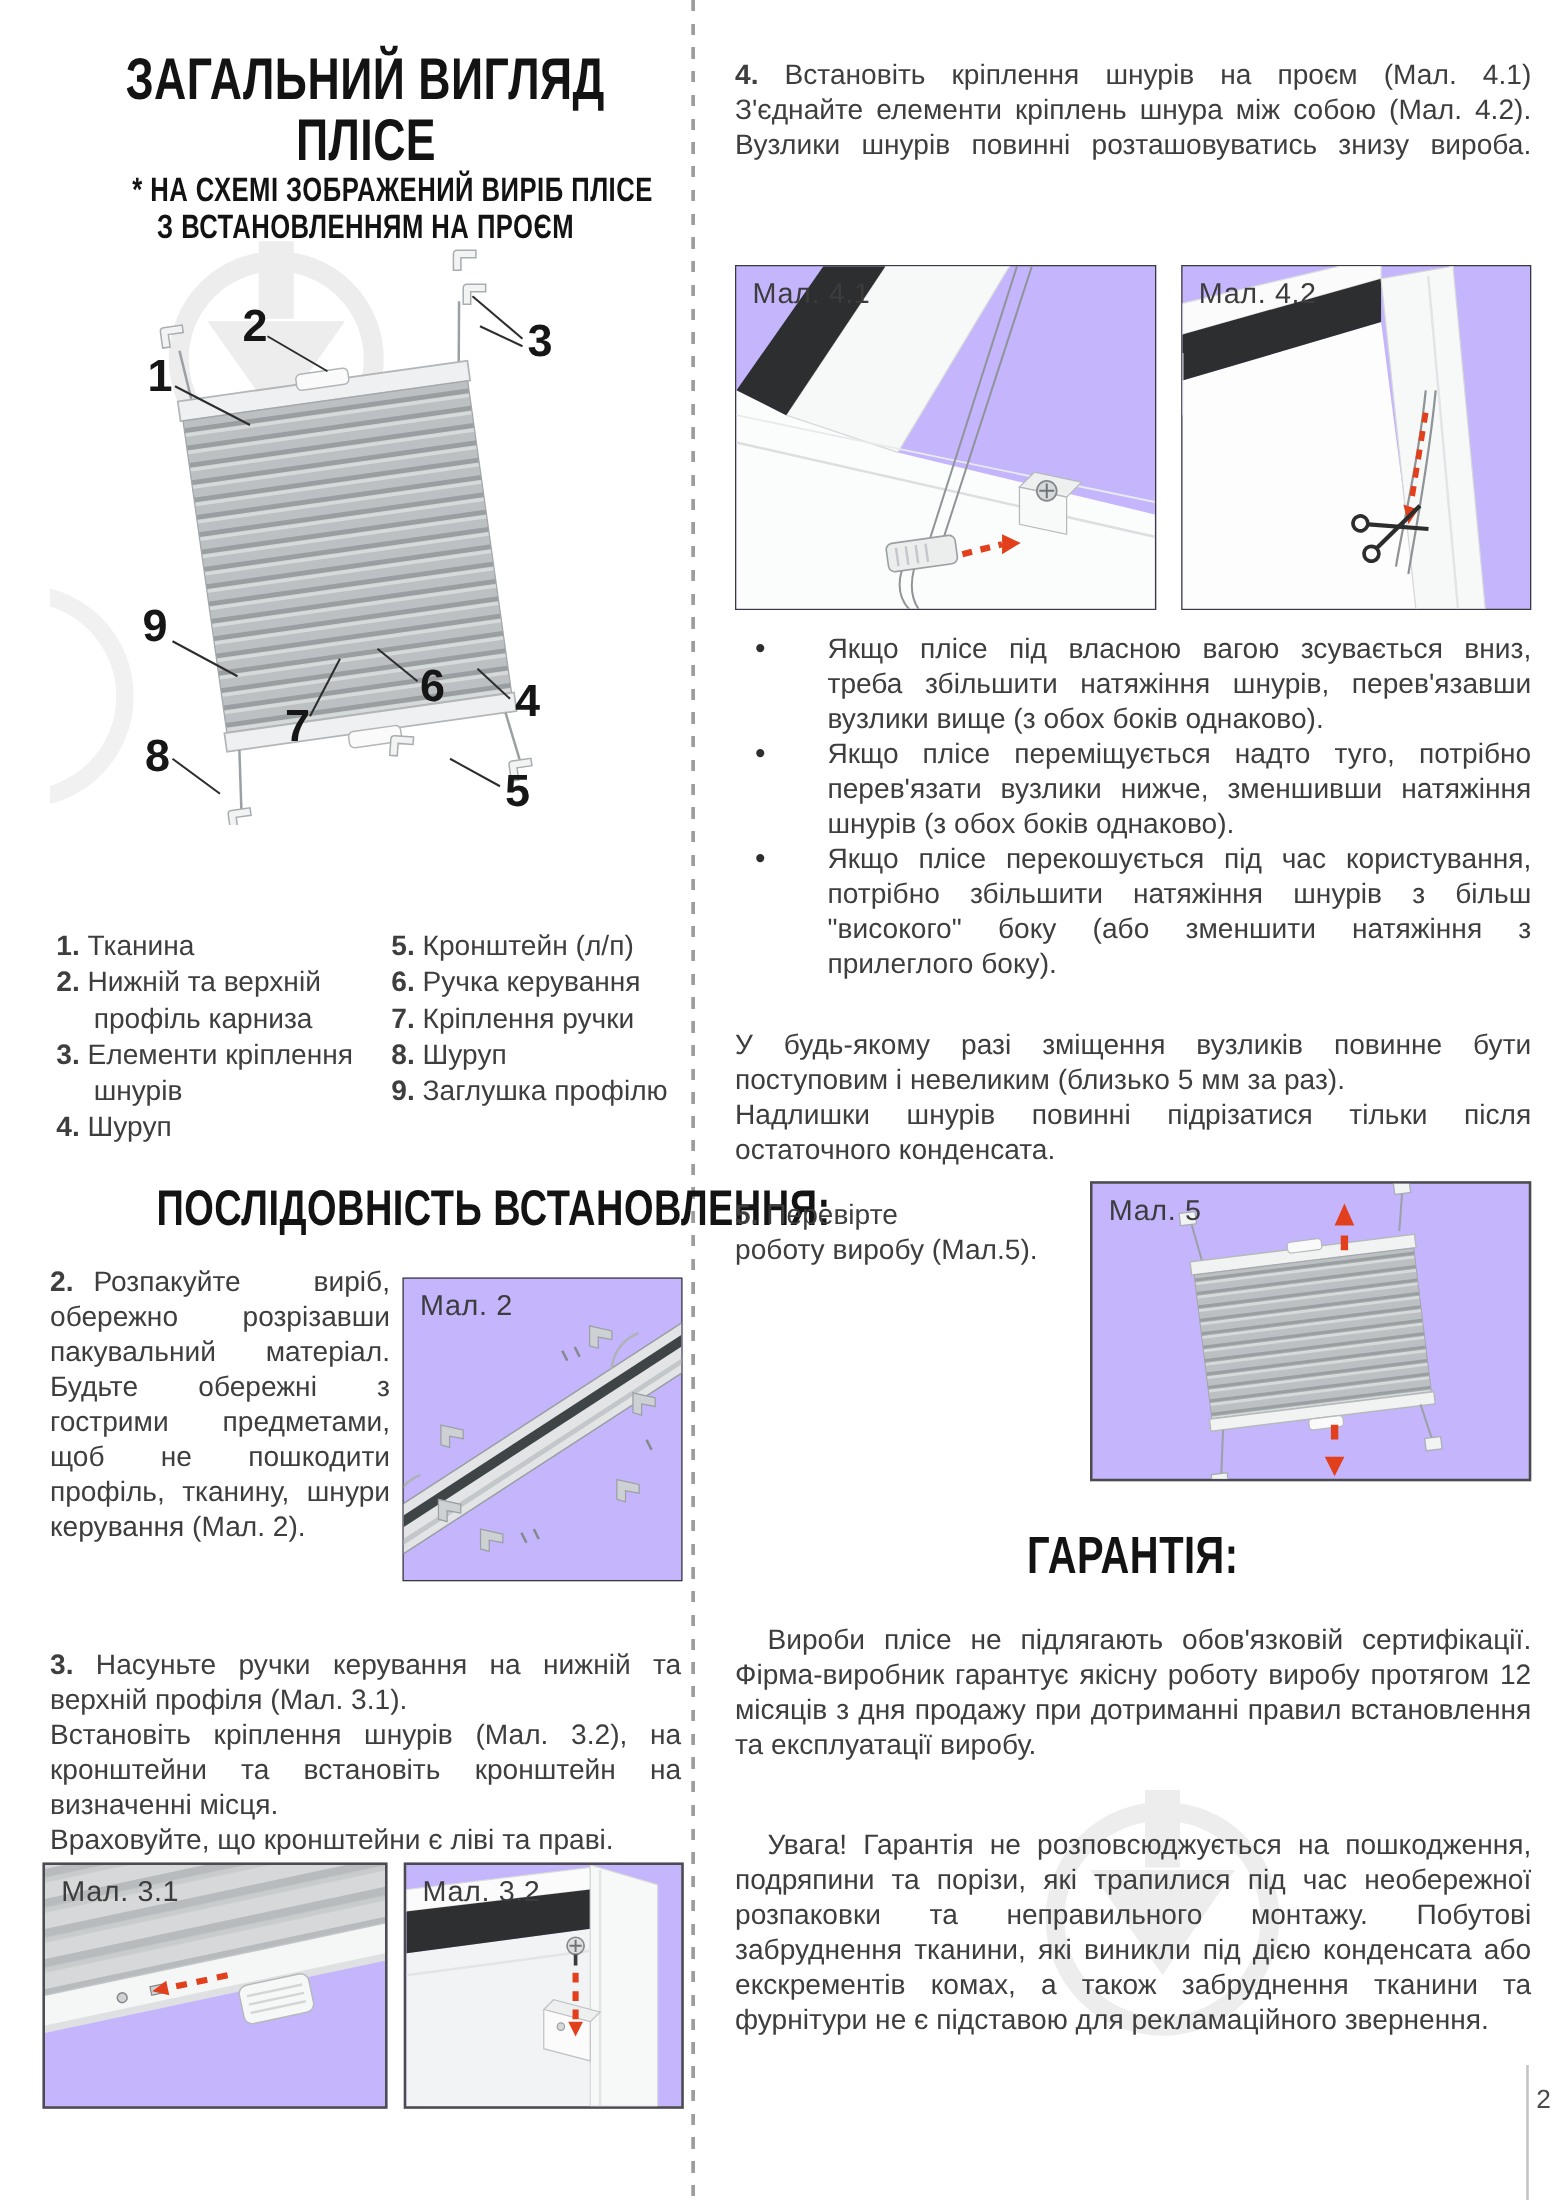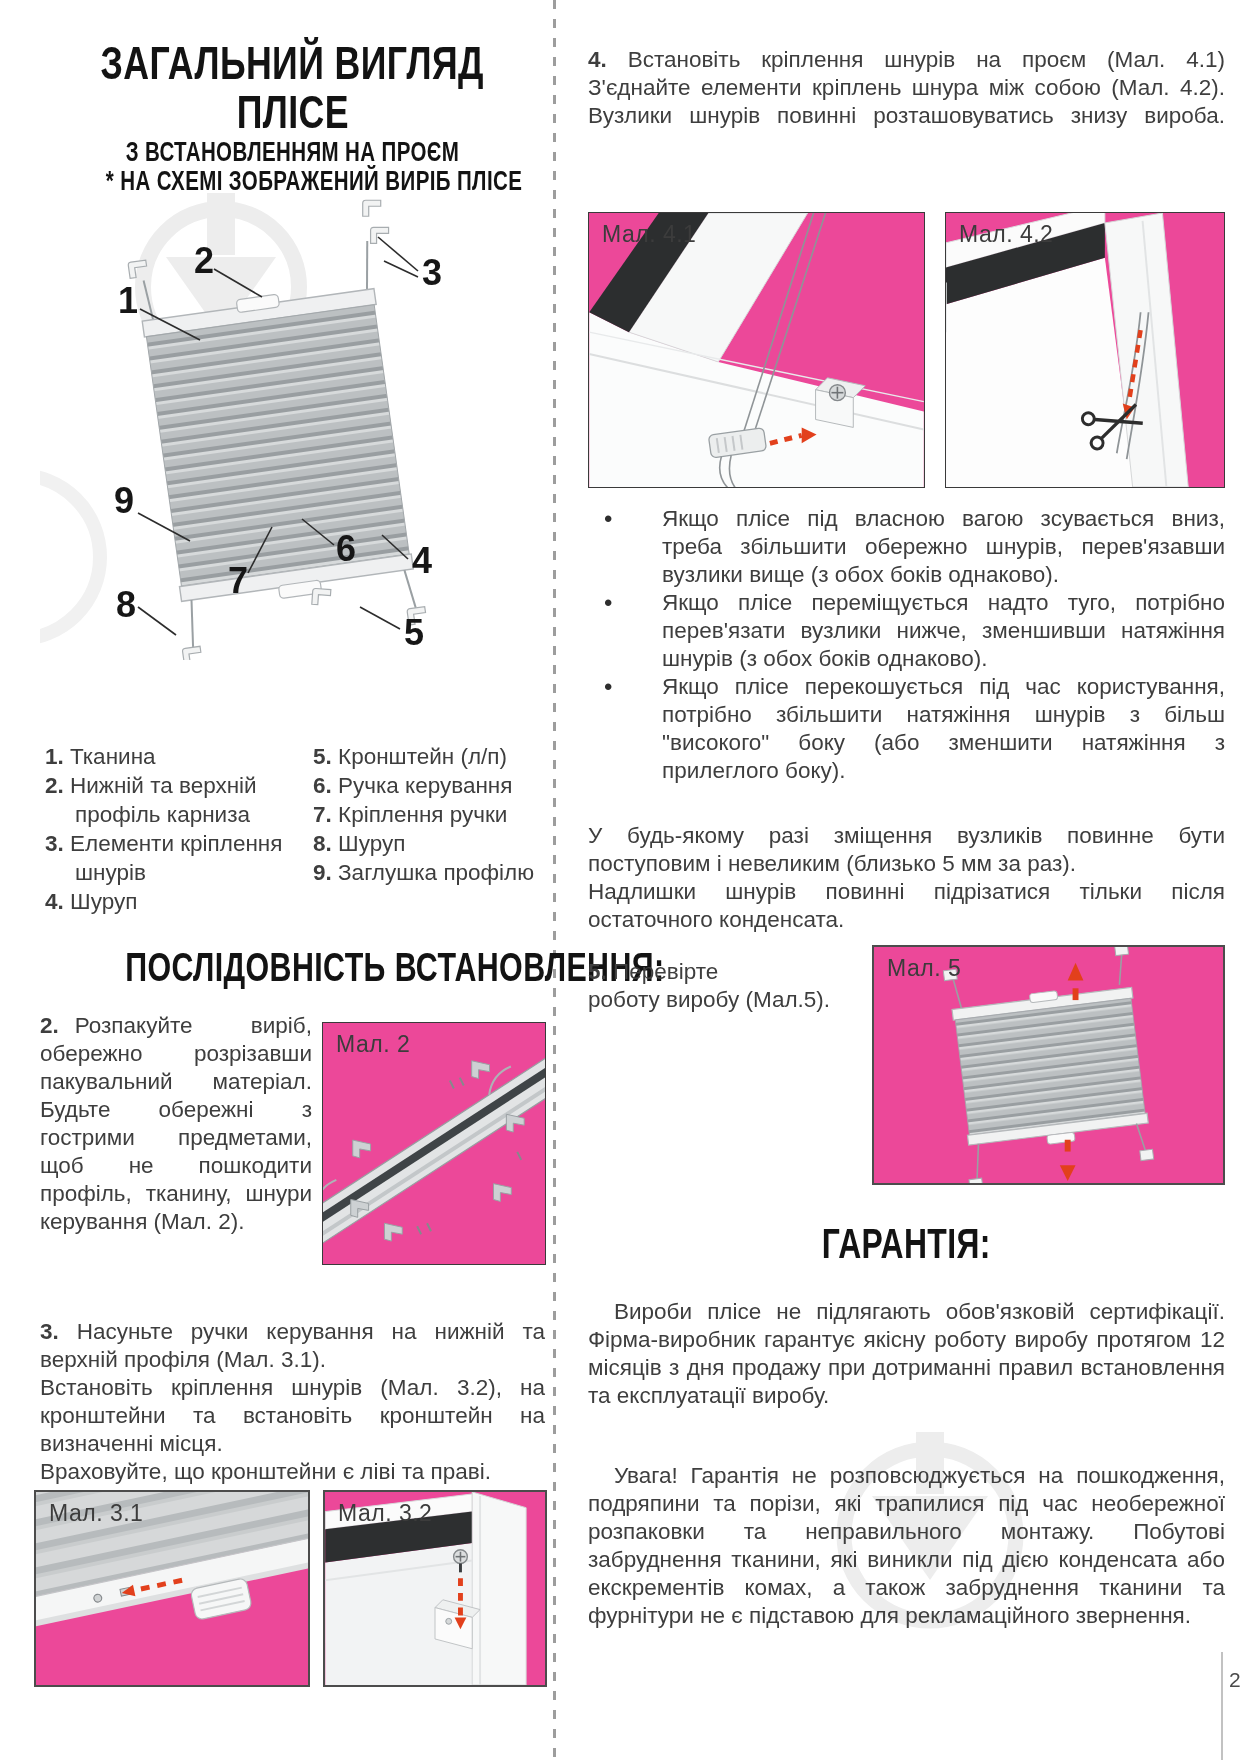--- a/index.html
+++ b/index.html
@@ -29,21 +29,21 @@
   .body-txt .num{font-weight:bold;}
   .stretch-last{text-align-last:justify;}
   
   .legend{display:flex;}
   .legend ul{list-style:none;margin:0;padding:0;font-size:22.5px;line-height:29px;}
   .legend li{padding-left:30px;text-indent:-30px;}
   .legend b{font-weight:bold;}
   .leg-l{width:268px;}
   .leg-r{width:230px;}
   
-  .fig{position:absolute;background:#ec4899;border:2px solid #4c4c4c;box-sizing:border-box;}
+  .fig{position:absolute;background:#c4b5fd;border:2px solid #4c4c4c;box-sizing:border-box;}
   .fig-thin{border-width:1.5px;border-color:#3a3a3a;}
   .fig-label{position:absolute;top:8px;left:13px;font-size:23px;color:#3c3c3c;letter-spacing:.5px;z-index:2;}
   .fig svg{position:absolute;left:0;top:0;width:100%;height:100%;}
   
   .bullets{list-style:none;margin:0;padding:0;font-size:22.5px;line-height:28px;}
   .bullets li{position:relative;padding-left:74px;text-align:justify;}
   .bullets li::before{content:"\2022";position:absolute;left:16px;top:0;font-size:24px;color:#2e2e2e;}
   
   .wm{z-index:0;}
   .z1{z-index:1;}
@@ -56,22 +56,22 @@
 <div class="abs divider"></div>
 
 <div class="abs col-left">
 
   <div class="abs hwrap" style="top:38px;">
     <div><span class="cond title-line">ЗАГАЛЬНИЙ ВИГЛЯД</span></div>
     <div><span class="cond title-line">ПЛІСЕ</span></div>
   </div>
 
   <div class="abs hwrap" style="top:138px;">
+    <div><span class="cond subtitle-line">* НА СХЕМІ ЗОБРАЖЕНИЙ ВИРІБ ПЛІСЕ</span></div>
     <div><span class="cond subtitle-line">З ВСТАНОВЛЕННЯМ НА ПРОЄМ</span></div>
-    <div><span class="cond subtitle-line">* НА СХЕМІ ЗОБРАЖЕНИЙ ВИРІБ ПЛІСЕ</span></div>
   </div>
 
   <svg class="abs z1" style="left:0;top:185px;" width="505" height="475" viewBox="0 0 505 475">
     <defs>
       <pattern id="plmain" width="12" height="14" patternUnits="userSpaceOnUse">
         <rect width="12" height="14" fill="#bcc0c2"></rect>
         <rect width="12" height="4" fill="#999ea1"></rect>
         <rect y="4" width="12" height="3" fill="#d7dadb"></rect>
       </pattern>
       <g id="brk">
@@ -317,21 +317,21 @@
       <g transform="translate(150,208) rotate(-20)">
         <line x1="0" y1="0" x2="44" y2="20" stroke="#2d2d2d" stroke-width="3.4"></line>
         <line x1="0" y1="20" x2="44" y2="0" stroke="#2d2d2d" stroke-width="3.4"></line>
         <circle cx="-6" cy="-3" r="6" fill="none" stroke="#2d2d2d" stroke-width="3"></circle>
         <circle cx="-6" cy="23" r="6" fill="none" stroke="#2d2d2d" stroke-width="3"></circle>
       </g>
     </svg>
   </div>
 
   <ul class="abs bullets z1" style="left:0;top:505px;width:637px;">
-    <li>Якщо плісе під власною вагою зсувається вниз, треба збільшити обережно шнурів, перев'язавши вузлики вище (з обох боків однаково).</li>
+    <li>Якщо плісе під власною вагою зсувається вниз, треба збільшити натяжіння шнурів, перев'язавши вузлики вище (з обох боків однаково).</li>
     <li>Якщо плісе переміщується надто туго, потрібно перев'язати вузлики нижче, зменшивши натяжіння шнурів (з обох боків однаково).</li>
     <li>Якщо плісе перекошується під час користування, потрібно збільшити натяжіння шнурів з більш "високого" боку (або зменшити натяжіння з прилеглого боку).</li>
   </ul>
 
   <div class="abs body-txt z1" style="left:0;top:822px;width:637px;">
     <div>У будь-якому разі зміщення вузликів повинне бути поступовим і невеликим (близько 5 мм за раз).</div>
     <div>Надлишки шнурів повинні підрізатися тільки після остаточного конденсата.</div>
   </div>
 
   <div class="abs body-txt z1" style="left:0;top:958px;width:270px;text-align:left;">

